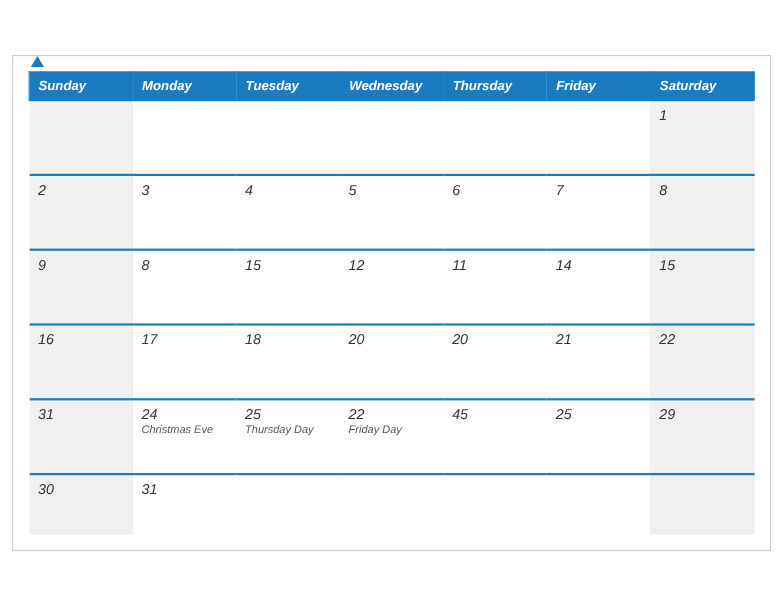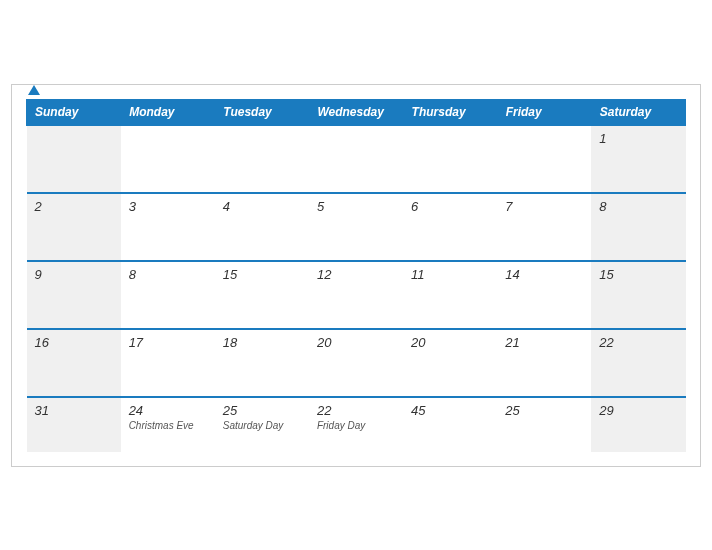--- a/index.html
+++ b/index.html
@@ -227,31 +227,44 @@
         <tr>
           <td class="weekend">
             <span class="date-num">31</span>
           </td>
           <td>
             <span class="date-num">24</span>
             <span class="holiday-label">Christmas Eve</span>
           </td>
           <td>
             <span class="date-num">25</span>
-            <span class="holiday-label">Saturday Day</span>
+            <span class="holiday-label">Thursday Day</span>
           </td>
           <td>
             <span class="date-num">22</span>
             <span class="holiday-label">Friday Day</span>
           </td>
           <td>
             <span class="date-num">45</span>
           </td>
           <td>
             <span class="date-num">25</span>
           </td>
           <td class="weekend">
             <span class="date-num">29</span>
           </td>
+        </tr>
+        <tr>
+          <td class="weekend">
+            <span class="date-num">30</span>
+          </td>
+          <td>
+            <span class="date-num">31</span>
+          </td>
+          <td></td>
+          <td></td>
+          <td></td>
+          <td></td>
+          <td class="weekend"></td>
         </tr>
       </tbody>
   </table>
 </div>
 
 </body></html>

